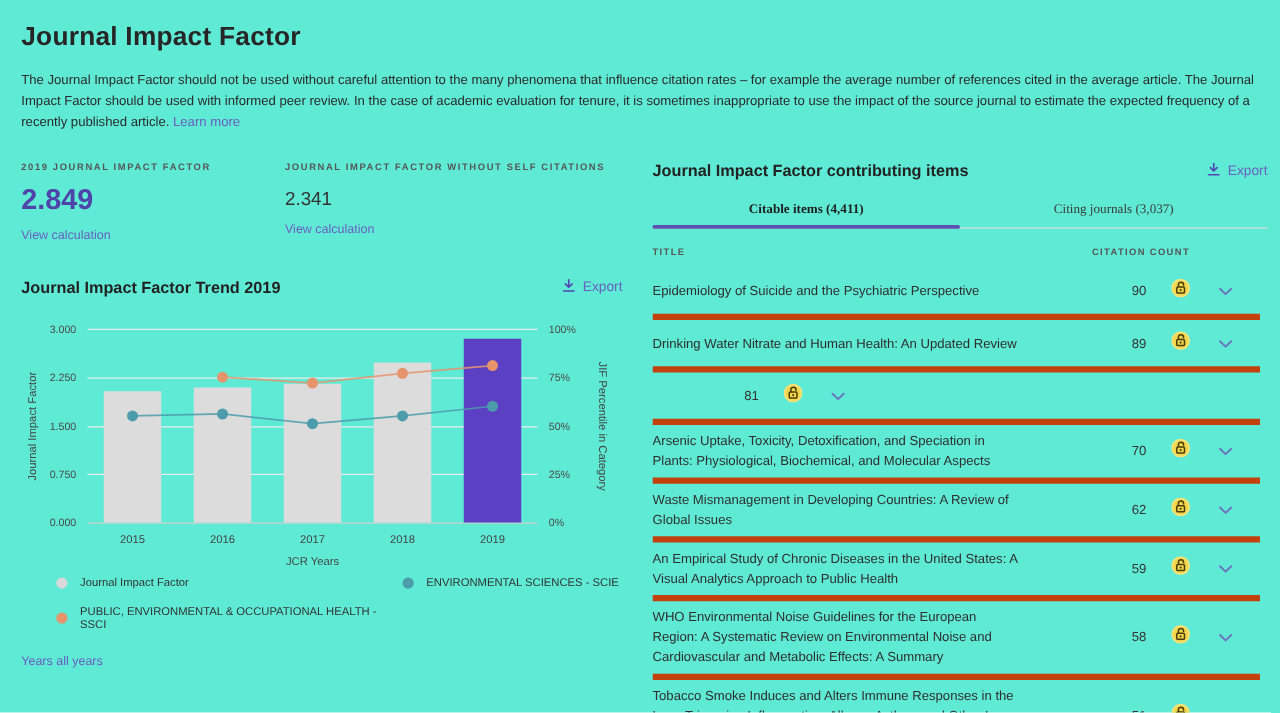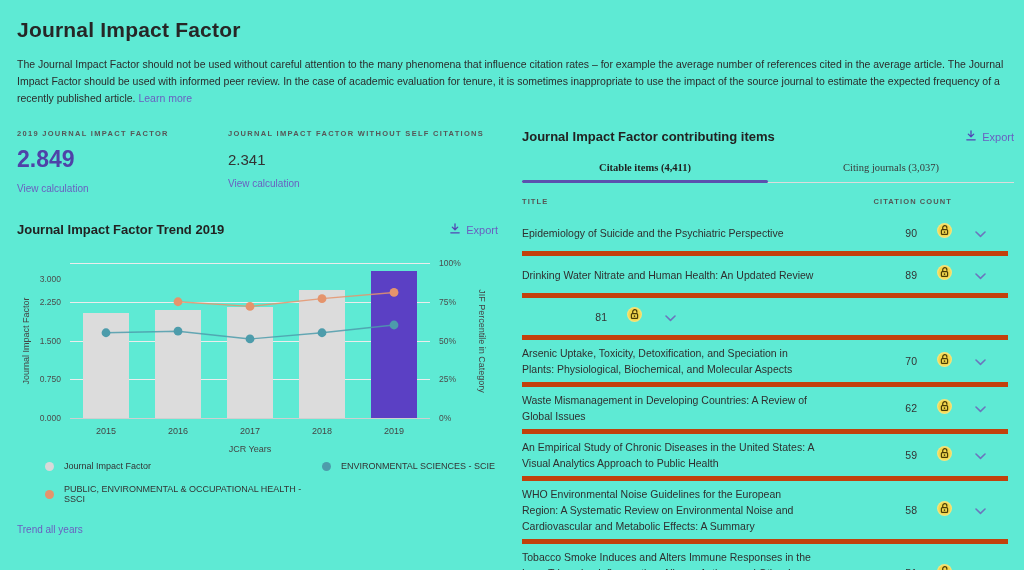--- a/index.html
+++ b/index.html
@@ -102,21 +102,21 @@
         <a class="export-link">
           <span><svg width="10" height="11" viewBox="0 0 10 11">
                 <path d="M5 0.8 V6.3 M2.3 4.1 L5 6.8 L7.7 4.1 M0.8 9.8 H9.2" stroke="#5246b4" stroke-width="1.3" fill="none" stroke-linecap="round" stroke-linejoin="round"></path>
               </svg></span>
           <span>Export</span>
         </a>
       </div>
 
       <div class="chart-wrap">
           <div class="gridline" style="left: 53px; width: 360px; top: 16px;"></div>
-          <div class="tick-label tick-left" style="left: 0px; top: 27px;">3.000</div>
+          <div class="tick-label tick-left" style="left: 0px; top: 11px;">3.000</div>
           <div class="tick-label" style="left: 422px; top: 11px;">100%</div>
           <div class="gridline" style="left: 53px; width: 360px; top: 54.75px;"></div>
           <div class="tick-label tick-left" style="left: 0px; top: 49.75px;">2.250</div>
           <div class="tick-label" style="left: 422px; top: 49.75px;">75%</div>
           <div class="gridline" style="left: 53px; width: 360px; top: 93.5px;"></div>
           <div class="tick-label tick-left" style="left: 0px; top: 88.5px;">1.500</div>
           <div class="tick-label" style="left: 422px; top: 88.5px;">50%</div>
           <div class="gridline" style="left: 53px; width: 360px; top: 132.25px;"></div>
           <div class="tick-label tick-left" style="left: 0px; top: 127.25px;">0.750</div>
           <div class="tick-label" style="left: 422px; top: 127.25px;">25%</div>
@@ -159,21 +159,21 @@
           <div class="legend-item">
             <span class="legend-dot" style="background: rgb(77, 156, 171);"></span>
             <span>ENVIRONMENTAL SCIENCES - SCIE</span>
           </div>
           <div class="legend-item">
             <span class="legend-dot" style="background: rgb(229, 148, 108);"></span>
             <span>PUBLIC, ENVIRONMENTAL &amp; OCCUPATIONAL HEALTH - SSCI</span>
           </div>
         </div>
 
-      <a class="link view-all">Trend all years</a>
+      <a class="link view-all">Years all years</a>
     </div>
 
     <div class="right-col">
 
       <div class="section-header">
         <div class="section-title">Journal Impact Factor contributing items</div>
         <a class="export-link">
           <span><svg width="10" height="11" viewBox="0 0 10 11">
                 <path d="M5 0.8 V6.3 M2.3 4.1 L5 6.8 L7.7 4.1 M0.8 9.8 H9.2" stroke="#5246b4" stroke-width="1.3" fill="none" stroke-linecap="round" stroke-linejoin="round"></path>
               </svg></span>

